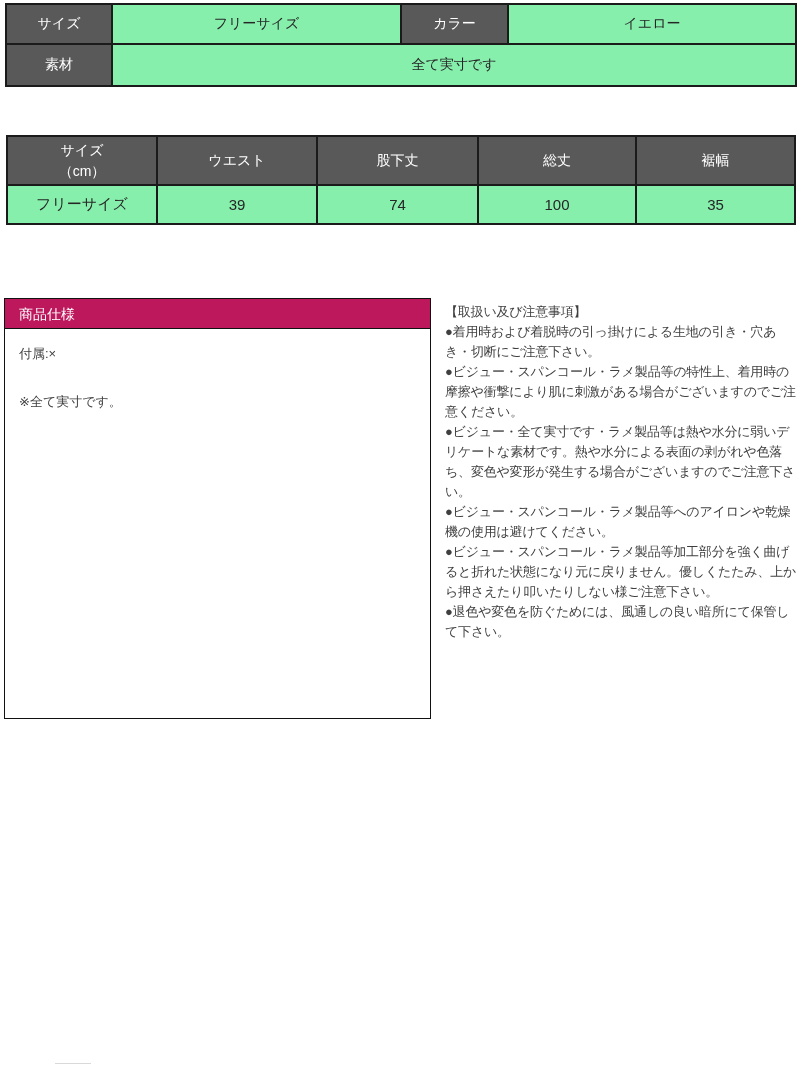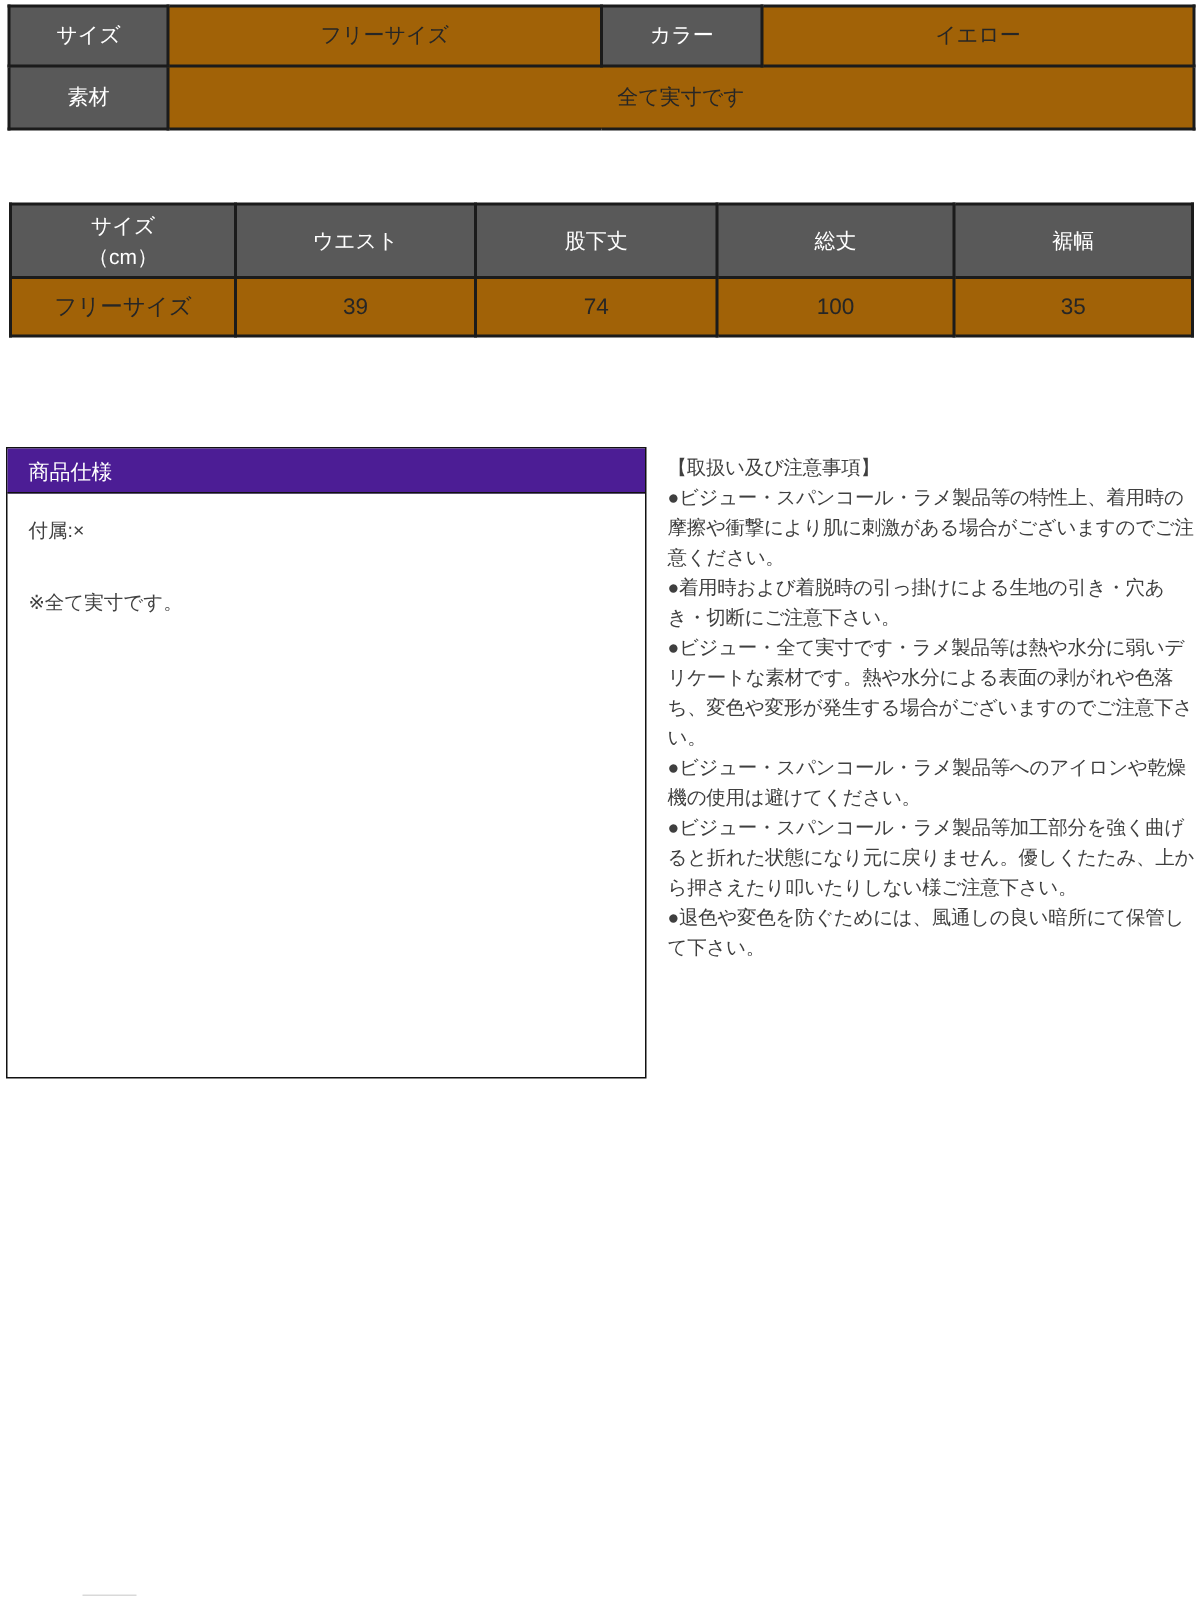--- a/index.html
+++ b/index.html
@@ -21,21 +21,21 @@
   table.tbl td, table.tbl th {
     border: 2px solid #1b1b1b;
     text-align: center;
     vertical-align: middle;
     font-weight: normal;
   }
   .dark {
     background: #595959;
     color: #ffffff;
   }
-  .light { background: #a16207; color: #262626; }
+  .light { background: #86efac; color: #262626; }
 
   
   #attr-table { left: 5px; top: 3px; width: 790px; font-size: 14px; }
   #attr-table tr.r1 td { height: 40px; }
   #attr-table tr.r2 td { height: 42px; }
 
   
   #size-table { left: 6px; top: 135px; width: 788px; font-size: 15px; }
   #size-table thead th { height: 49px; font-size: 14px; }
   #size-table tbody td { height: 39px; }
@@ -44,21 +44,21 @@
   
   #spec-box {
     position: absolute;
     left: 4px; top: 298px;
     width: 427px; height: 421px;
     border: 1px solid #111111;
     background: #ffffff;
   }
   #spec-box .box-header {
     height: 30px;
-    background: #4c1d95;
+    background: #be185d;
     color: #ffffff;
     font-size: 14px;
     line-height: 30px;
     padding-left: 14px;
     border-bottom: 1px solid #111111;
   }
   #spec-box .box-body { padding: 14px 14px 0 14px; font-size: 13px; color: #404040; }
   #spec-box .box-body p.line1 { margin-top: 2px; }
   #spec-box .box-body p.line2 { margin-top: 30px; }
 
@@ -138,21 +138,21 @@
 <div id="spec-box">
   <div class="box-header">商品仕様</div>
   <div class="box-body">
     <p class="line1">付属:×</p>
     <p class="line2">※全て実寸です。</p>
   </div>
 </div>
 
 <div id="notes">
   <p>【取扱い及び注意事項】</p>
+  <p>●着用時および着脱時の引っ掛けによる生地の引き・穴あき・切断にご注意下さい。</p>
   <p>●ビジュー・スパンコール・ラメ製品等の特性上、着用時の摩擦や衝撃により肌に刺激がある場合がございますのでご注意ください。</p>
-  <p>●着用時および着脱時の引っ掛けによる生地の引き・穴あき・切断にご注意下さい。</p>
   <p>●ビジュー・全て実寸です・ラメ製品等は熱や水分に弱いデリケートな素材です。熱や水分による表面の剥がれや色落ち、変色や変形が発生する場合がございますのでご注意下さい。</p>
   <p>●ビジュー・スパンコール・ラメ製品等へのアイロンや乾燥機の使用は避けてください。</p>
   <p>●ビジュー・スパンコール・ラメ製品等加工部分を強く曲げると折れた状態になり元に戻りません。優しくたたみ、上から押さえたり叩いたりしない様ご注意下さい。</p>
   <p>●退色や変色を防ぐためには、風通しの良い暗所にて保管して下さい。</p>
 </div>
 
 <div id="bottom-mark"></div>
 
 </body></html>

